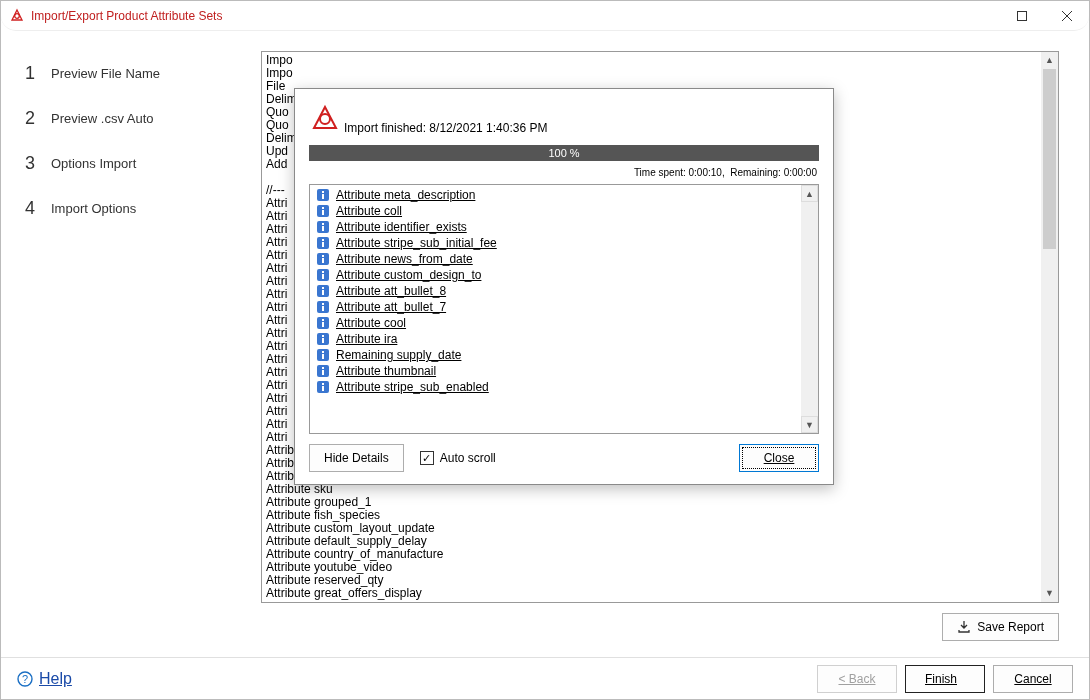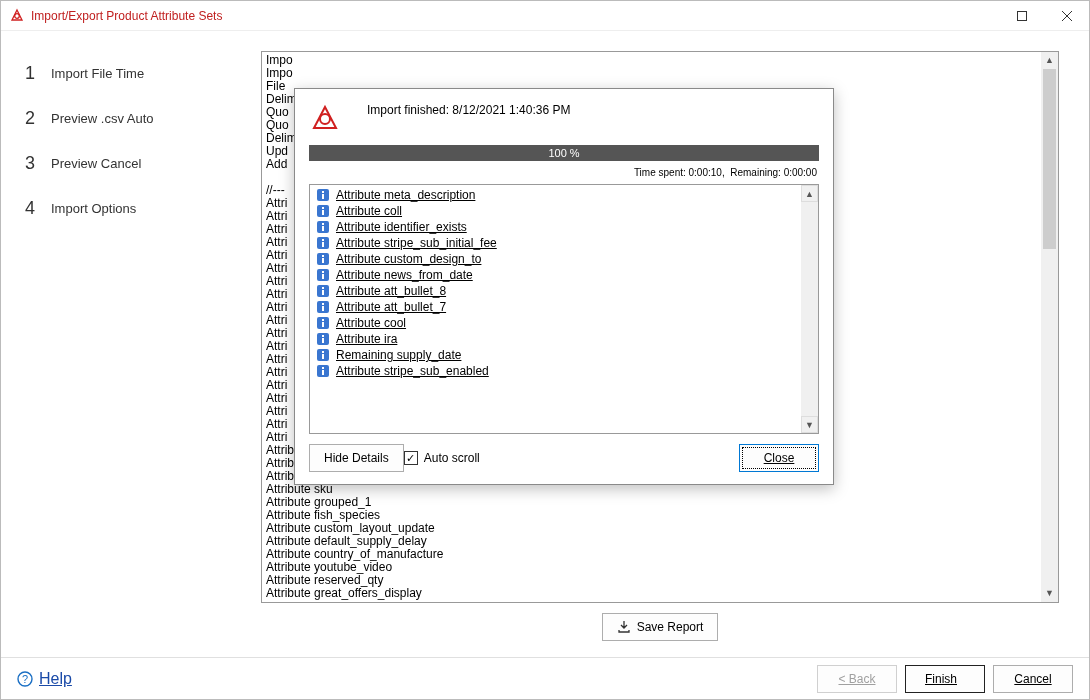--- a/index.html
+++ b/index.html
@@ -1,68 +1,68 @@
 <!DOCTYPE html>
 <html><head>
 <meta charset="utf-8">
 <style>
 * { box-sizing: border-box; margin: 0; padding: 0; font-family: "Segoe UI", Tahoma, sans-serif; }
 html, body { width: 1090px; height: 700px; overflow: hidden; background: #fff; }
 
 .window { width: 1090px; height: 700px; border: 1px solid #bbb; display: flex; flex-direction: column; }
 
-.titlebar { height: 30px; display: flex; align-items: center; padding: 0 0 0 8px; border-bottom: 1px solid #eee; }
+.titlebar { height: 30px; display: flex; align-items: center; padding: 0 0 0 8px; border-bottom: 1px solid #eee; border-radius: 15px; }
 .titlebar .appicon { width: 16px; height: 16px; margin-right: 6px; }
 .titlebar .title { font-size: 12px; color: #c02020; flex: 1; }
 .titlebar .winbtn { width: 45px; height: 30px; display: flex; align-items: center; justify-content: center; color: #555; font-size: 11px; }
 
 .body { flex: 1; display: flex; position: relative; }
 
 .sidebar { width: 240px; padding: 20px 0 0 0; }
 .step { display: flex; align-items: center; padding: 12px 20px 12px 22px; font-size: 13px; color: #333; gap: 14px; }
 .step .num { font-size: 18px; color: #333; width: 14px; text-align: center; }
 
 .main { flex: 1; position: relative; padding: 20px 30px 10px 20px; display: flex; flex-direction: column; }
 .logarea { flex: 1; border: 1px solid #999; font-size: 12px; line-height: 13px; color: #000; padding: 2px 4px; overflow: hidden; background: #fff; position: relative; }
 .logarea .loglines { white-space: pre; }
 .logarea .vscroll { position: absolute; right: 0; top: 0; width: 17px; height: 100%; background: #f0f0f0; display: flex; flex-direction: column; }
 .logarea .vscroll .arrow { height: 17px; background: #f0f0f0; display: flex; align-items: center; justify-content: center; font-size: 9px; color: #555; }
 .logarea .vscroll .track { flex: 1; position: relative; }
 .logarea .vscroll .thumb { position: absolute; left: 2px; right: 2px; top: 0; height: 180px; background: #cdcdcd; }
 
-.save-report-row { display: flex; justify-content: center; padding: 10px 0 6px 0; }
+.save-report-row { display: flex; justify-content: flex-end; padding: 10px 0 6px 0; }
 .btn { border: 1px solid #adadad; background: #fdfdfd; font-size: 12px; padding: 6px 14px; cursor: pointer; display: inline-flex; align-items: center; gap: 6px; }
 .btn.disabled { color: #a0a0a0; border-color: #d0d0d0; cursor: default; }
 .btn.default { border: 1px solid #222; padding-left: 6px; }
 .btn .ul { text-decoration: underline; }
 
 .footer { height: 44px; border-top: 1px solid #e0e0e0; display: flex; align-items: center; padding: 0 16px 0 16px; background: #fff; }
 .footer .helpicon { width: 16px; height: 16px; margin-right: 6px; }
 .footer .help { font-size: 16px; color: #1a4aa8; text-decoration: underline; cursor: pointer; }
 .footer .spacer { flex: 1; }
 .footer .btn { min-width: 80px; justify-content: center; margin-left: 8px; }
 
 
 .modal { position: absolute; left: 293px; top: 57px; width: 540px; background: #fff; border: 1px solid #8a8a8a; box-shadow: 0 4px 14px rgba(0,0,0,0.25); }
 .modal-inner { padding: 10px 10px 10px 10px; }
-.modal .headrow { display: flex; align-items: flex-start; gap: 26px; padding: 4px 4px 8px 4px; }
+.modal .headrow { display: flex; align-items: flex-end; gap: 3px; padding: 4px 4px 8px 4px; }
 .modal .headrow .bigicon { width: 32px; height: 32px; }
 .modal .headrow .headtext { font-size: 12px; color: #000; }
 .modal .progress { height: 16px; background: #0369a1; position: relative; margin: 2px 4px 6px 4px; }
 .modal .progress .fill { position: absolute; left:0; top:0; height: 100%; width: 100%; background: #555; }
 .modal .progress .pct { position: absolute; left:0; right:0; top:0; bottom:0; text-align: center; font-size: 11px; color: #fff; line-height: 16px; }
 .modal .timerow { text-align: right; font-size: 10px; color: #000; padding: 0 6px 6px 0; }
 .modal .list { border: 1px solid #999; margin: 0 4px; height: 250px; position: relative; background: #fff; overflow: hidden; }
 .modal .list .items { padding: 2px 0; }
 .modal .list .item { display: flex; align-items: center; gap: 6px; font-size: 12px; padding: 1px 6px; text-decoration: underline; }
 .modal .list .item .itemicon { width: 14px; height: 14px; flex-shrink: 0; }
 .modal .list .vscroll2 { position: absolute; right: 0; top: 0; width: 17px; height: 100%; background: #f0f0f0; display: flex; flex-direction: column; }
 .modal .list .vscroll2 .arrow { height: 17px; background: #f0f0f0; display: flex; align-items: center; justify-content: center; font-size: 9px; color: #555; border: 1px solid #ddd; }
 .modal .list .vscroll2 .track { flex: 1; }
-.modal .btnrow { display: flex; align-items: center; padding: 10px 4px 2px 4px; gap: 0; }
+.modal .btnrow { display: flex; align-items: center; padding: 10px 4px 2px 4px; gap: 16px; }
 .modal .btnrow .check { display: flex; align-items: center; gap: 6px; font-size: 12px; }
 .modal .btnrow .check .box { width: 14px; height: 14px; border: 1px solid #333; display: flex; align-items: center; justify-content: center; font-size: 11px; line-height: 1; }
 .modal .btnrow .spacer { flex: 1; }
 .modal .btnrow .btn { min-width: 80px; justify-content: center; }
 .modal .btnrow .btn.focus { outline: 1px dotted #000; outline-offset: -4px; border: 1px solid #0078d4; }
 
 svg { display: block; }
 </style>
 </head>
 <body>
@@ -89,29 +89,29 @@
           <path d="M0 0 L10 10 M10 0 L0 10" stroke="#333" stroke-width="1"></path>
         </svg>
     </div>
   </div>
 
   <div class="body">
 
     <div class="sidebar">
       <div class="step">
         <span class="num">1</span>
-        <span>Import File Time</span>
+        <span>Preview File Name</span>
       </div>
       <div class="step">
         <span class="num">2</span>
         <span>Preview .csv Auto</span>
       </div>
       <div class="step">
         <span class="num">3</span>
-        <span>Preview Cancel</span>
+        <span>Options Import</span>
       </div>
       <div class="step">
         <span class="num">4</span>
         <span>Import Options</span>
       </div>
     </div>
 
     <div class="main">
       <div class="logarea">
         <div class="loglines" id="loglines">Impo
@@ -242,40 +242,40 @@
                 <span>Attribute stripe_sub_initial_fee</span>
               </div>
               <div class="item">
                 <span class="itemicon">
                   <svg viewBox="0 0 14 14">
                     <rect x="1" y="1" width="12" height="12" rx="2" fill="#3a76d0"></rect>
                     <rect x="6" y="3" width="2" height="2" fill="#fff"></rect>
                     <rect x="6" y="6" width="2" height="5" fill="#fff"></rect>
                   </svg>
                 </span>
+                <span>Attribute news_from_date</span>
+              </div>
+              <div class="item">
+                <span class="itemicon">
+                  <svg viewBox="0 0 14 14">
+                    <rect x="1" y="1" width="12" height="12" rx="2" fill="#3a76d0"></rect>
+                    <rect x="6" y="3" width="2" height="2" fill="#fff"></rect>
+                    <rect x="6" y="6" width="2" height="5" fill="#fff"></rect>
+                  </svg>
+                </span>
                 <span>Attribute custom_design_to</span>
               </div>
               <div class="item">
                 <span class="itemicon">
                   <svg viewBox="0 0 14 14">
                     <rect x="1" y="1" width="12" height="12" rx="2" fill="#3a76d0"></rect>
                     <rect x="6" y="3" width="2" height="2" fill="#fff"></rect>
                     <rect x="6" y="6" width="2" height="5" fill="#fff"></rect>
                   </svg>
                 </span>
-                <span>Attribute news_from_date</span>
-              </div>
-              <div class="item">
-                <span class="itemicon">
-                  <svg viewBox="0 0 14 14">
-                    <rect x="1" y="1" width="12" height="12" rx="2" fill="#3a76d0"></rect>
-                    <rect x="6" y="3" width="2" height="2" fill="#fff"></rect>
-                    <rect x="6" y="6" width="2" height="5" fill="#fff"></rect>
-                  </svg>
-                </span>
                 <span>Attribute att_bullet_8</span>
               </div>
               <div class="item">
                 <span class="itemicon">
                   <svg viewBox="0 0 14 14">
                     <rect x="1" y="1" width="12" height="12" rx="2" fill="#3a76d0"></rect>
                     <rect x="6" y="3" width="2" height="2" fill="#fff"></rect>
                     <rect x="6" y="6" width="2" height="5" fill="#fff"></rect>
                   </svg>
                 </span>
@@ -303,20 +303,30 @@
               </div>
               <div class="item">
                 <span class="itemicon">
                   <svg viewBox="0 0 14 14">
                     <rect x="1" y="1" width="12" height="12" rx="2" fill="#3a76d0"></rect>
                     <rect x="6" y="3" width="2" height="2" fill="#fff"></rect>
                     <rect x="6" y="6" width="2" height="5" fill="#fff"></rect>
                   </svg>
                 </span>
                 <span>Remaining supply_date</span>
+              </div>
+              <div class="item">
+                <span class="itemicon">
+                  <svg viewBox="0 0 14 14">
+                    <rect x="1" y="1" width="12" height="12" rx="2" fill="#3a76d0"></rect>
+                    <rect x="6" y="3" width="2" height="2" fill="#fff"></rect>
+                    <rect x="6" y="6" width="2" height="5" fill="#fff"></rect>
+                  </svg>
+                </span>
+                <span>Attribute thumbnail</span>
               </div>
               <div class="item">
                 <span class="itemicon">
                   <svg viewBox="0 0 14 14">
                     <rect x="1" y="1" width="12" height="12" rx="2" fill="#3a76d0"></rect>
                     <rect x="6" y="3" width="2" height="2" fill="#fff"></rect>
                     <rect x="6" y="6" width="2" height="5" fill="#fff"></rect>
                   </svg>
                 </span>
                 <span>Attribute stripe_sub_enabled</span>

